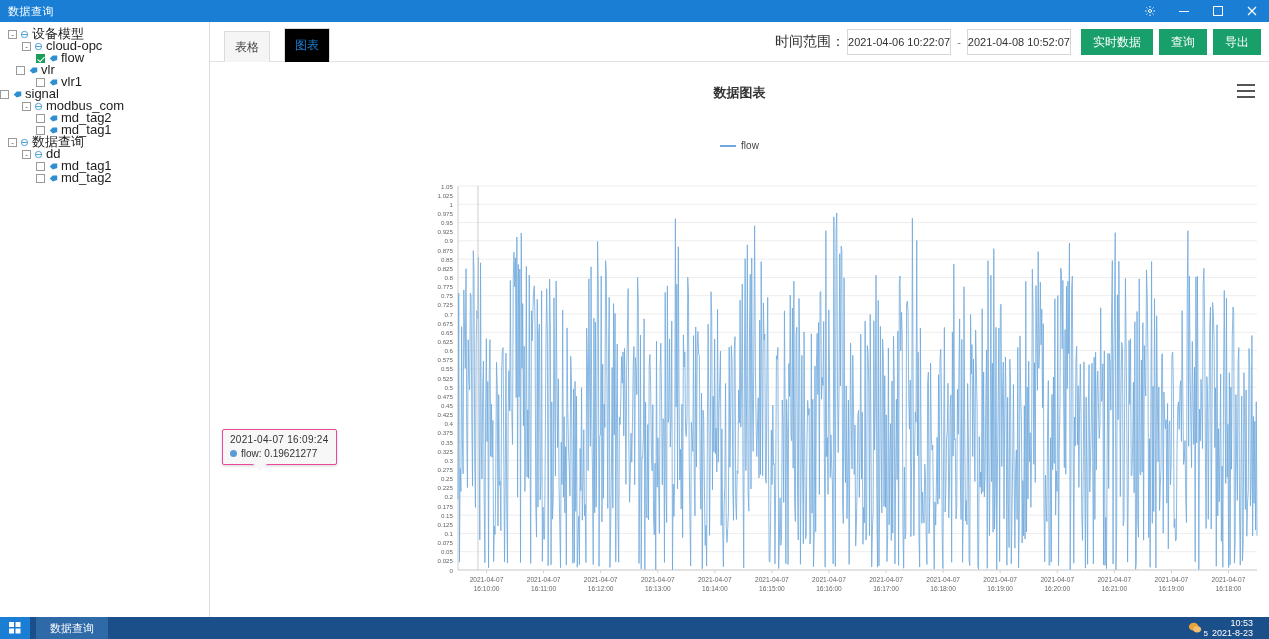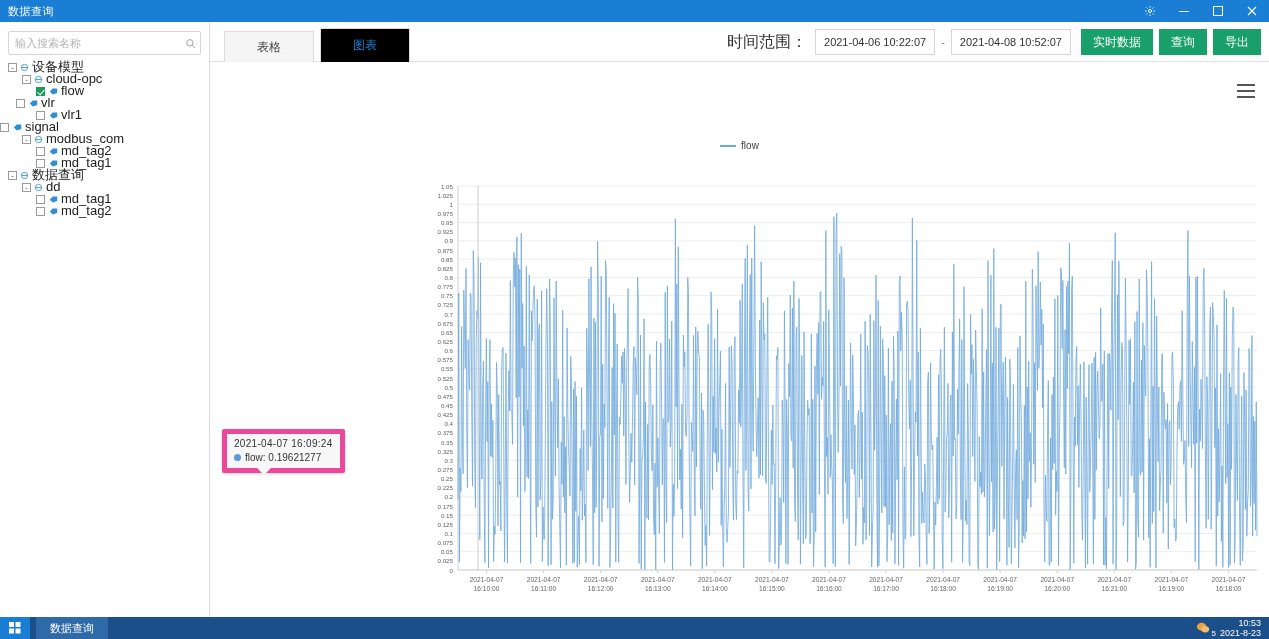--- a/index.html
+++ b/index.html
@@ -78,33 +78,33 @@
     position: absolute; top: 22px; left: 210px; width: 1059px; height: 595px;
     background: #ffffff;
   }
   .toolbar {
     position: relative; height: 40px; width: 100%;
     border-bottom: 1px solid #e2e2e2;
     background: #ffffff;
   }
   .tabs { position: absolute; left: 14px; top: 0; display: flex; height: 40px; align-items: flex-end; }
   .tab {
-    padding: 0 32px; height: 31px; line-height: 30px; font-size: 12px;
+    padding: 0 10px; height: 31px; line-height: 30px; font-size: 12px;
     border: 1px solid #dcdcdc; border-bottom: none; background: #f5f5f5; color: #444;
-    margin-right: 6px;
+    margin-right: 14px;
   }
   .tab.active { background: #000000; color: #1a7fd4; height: 34px; line-height: 33px; }
 
   .timerange {
     position: absolute; right: 8px; top: 7px; display: flex; align-items: center;
   }
-  .tr-label { font-size: 16px; color: #333; margin-right: 8px; }
+  .tr-label { font-size: 14px; color: #333; margin-right: 2px; }
   .dt {
     border: 1px solid #d6d6d6; height: 26px; line-height: 24px;
-    font-size: 11px; color: #333; padding: 0 8px; background: #fff; min-width: 96px;
+    font-size: 11px; color: #333; padding: 0 0; background: #fff; min-width: 96px;
     text-align: center;
   }
   .dash { margin: 0 6px; color: #777; font-size: 11px; }
   .btn {
     height: 26px; line-height: 26px; padding: 0 12px;
     background: #19a06a; color: #fff; font-size: 12px;
     margin-left: 6px; border: none; cursor: pointer;
     font-family: "Liberation Sans", sans-serif;
   }
   .btn:first-of-type { margin-left: 10px; }
@@ -125,21 +125,21 @@
     position: absolute; top: 78px; left: 0; width: 100%;
     display: flex; justify-content: center; align-items: center;
     font-size: 10px; color: #444;
   }
   .legend .line { width: 16px; height: 2px; background: #6fa8dc; margin-right: 5px; }
 
   svg.plot { position: absolute; left: 0; top: 0; }
 
   .tooltip {
     position: absolute; left: 12px; top: 367px;
-    background: #f7f7f7; border: 5px solid #ec4899;
+    background: #f7f7f7; border: 1px solid #ec4899;
     padding: 4px 7px 5px 7px; font-size: 10px; color: #333;
     box-shadow: 0 1px 3px rgba(0,0,0,.18);
     border-radius: 2px;
   }
   .tooltip .ttl { margin-bottom: 3px; letter-spacing: .3px; }
   .tooltip .row { display: flex; align-items: center; }
   .tooltip .dot { width: 7px; height: 7px; border-radius: 50%; background: #5b9bd5; margin-right: 4px; }
   .tooltip:after {
     content: ""; position: absolute; left: 30px; bottom: -7px;
     border-left: 7px solid transparent; border-right: 7px solid transparent;
@@ -154,21 +154,21 @@
   .start {
     width: 30px; height: 22px; background: #1a7fd4;
     display: flex; align-items: center; justify-content: center;
   }
   .task-item {
     height: 22px; display: flex; align-items: center;
     padding: 0 14px; font-size: 11px; background: #2f6aa8;
     margin-left: 6px;
   }
   .tray { margin-left: auto; display: flex; align-items: center; height: 22px; }
-  .clock { font-size: 9px; line-height: 10px; text-align: right; padding-right: 8px; }
+  .clock { font-size: 9px; line-height: 10px; text-align: right; padding-right: 16px; }
   .tray-icon { padding-right: 10px; position: relative; display: flex; align-items: center; }
   .tray-badge {
     position: absolute; right: 4px; bottom: -3px; font-size: 8px; color: #fff;
   }
 </style>
 </head>
 <body>
 
 <div id="app">
 
@@ -192,29 +192,20 @@
         </svg>
     </div>
     <div class="win-btn close">
       <svg width="12" height="12" viewBox="0 0 12 12">
           <path d="M2 2 L10 10 M10 2 L2 10" stroke="#fff" stroke-width="1.2"></path>
         </svg>
     </div>
   </div>
 
   <div class="sidebar">
-    <div class="search-row">
-      <input placeholder="输入搜索名称" style="">
-      <div class="search-icon">
-        <svg width="11" height="11" viewBox="0 0 16 16" fill="none" stroke="#9b9b9b" stroke-width="1.4">
-          <circle cx="7" cy="7" r="4.6"></circle>
-            <path d="M10.5 10.5 L14.5 14.5"></path>
-        </svg>
-      </div>
-    </div>
     <div class="tree" id="tree">
         <div class="tnode" style="padding-left: 8px;">
           <span class="expander">-</span>
           <span class="node-icon">
             <svg width="9" height="9" viewBox="0 0 12 12" fill="none" stroke="#2f8fd0" stroke-width="1.1">
               <circle cx="6" cy="6" r="4.2"></circle>
               <path d="M2 6h8"></path>
             </svg>
           </span>
           <span class="tlabel">设备模型</span>
@@ -346,20 +337,21 @@
         <span class="dt">2021-04-06 10:22:07</span>
         <span class="dash">-</span>
         <span class="dt">2021-04-08 10:52:07</span>
         <button class="btn">实时数据</button>
         <button class="btn">查询</button>
         <button class="btn">导出</button>
       </div>
     </div>
 
     <div class="chart-wrap">
+      <div class="chart-title">数据图表</div>
       <div class="hamburger">
         <span></span>
           <span></span>
           <span></span>
       </div>
       <div class="legend">
         <span class="line"></span>
         <span>flow</span>
       </div>
 

